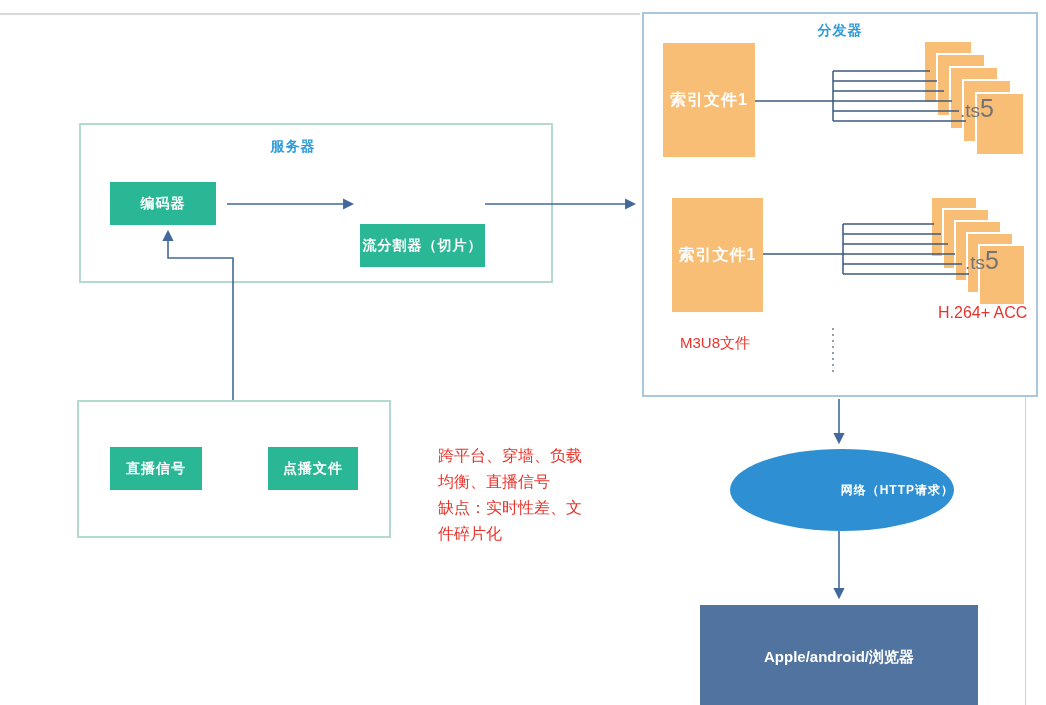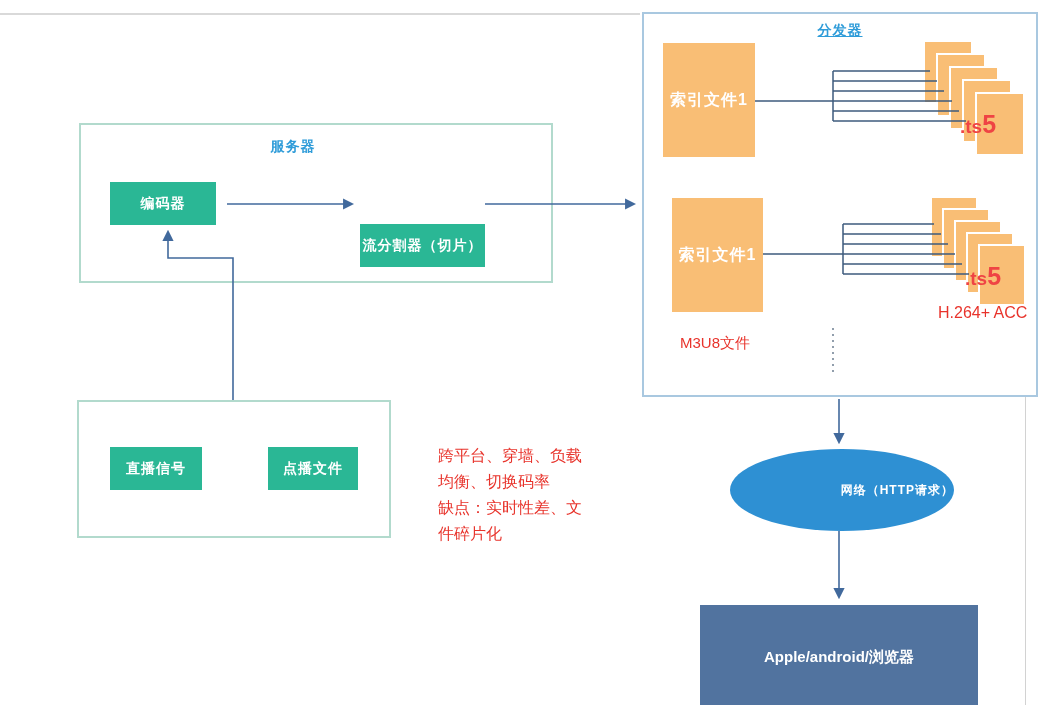--- a/index.html
+++ b/index.html
@@ -15,21 +15,21 @@
   .top-line{position:absolute; left:0; top:13px; width:640px; height:2px; background:var(--gray-line);}
   .right-line{position:absolute; left:1025px; top:390px; width:1px; height:315px; background:var(--gray-line2);}
 
   .group{position:absolute; background:#fff;}
   .server-group{left:79px; top:123px; width:474px; height:160px; border:2px solid var(--teal-border);}
   .source-group{left:77px; top:400px; width:314px; height:138px; border:2px solid var(--teal-border);}
   .dist-group{left:642px; top:12px; width:396px; height:385px; border:2px solid var(--dist-border);}
 
   .group-title{position:absolute; text-align:center; font-size:14px; font-weight:bold; color:var(--title-blue); letter-spacing:1px;}
   .server-title{left:79px; top:138px; width:428px;}
-  .dist-title{left:642px; top:22px; width:396px;text-decoration:underline;}
+  .dist-title{left:642px; top:22px; width:396px;}
 
   .node{position:absolute; background:var(--green); color:#fff; font-weight:bold; font-size:14px;
         display:flex; align-items:center; justify-content:center; letter-spacing:1px;}
   .encoder{left:110px; top:182px; width:106px; height:43px;}
   .splitter{left:360px; top:182px; width:125px; height:43px;margin-top:42px;}
   .live{left:110px; top:447px; width:92px; height:43px;font-family:Liberation Serif, serif;}
   .vod{left:268px; top:447px; width:90px; height:43px;}
 
   .notes{position:absolute; left:438px; top:443px; width:170px; color:var(--red); font-size:16px; line-height:26px;}
 
@@ -46,21 +46,21 @@
   .card:nth-child(2){left:13px; top:13px;}
   .card:nth-child(3){left:26px; top:26px;}
   .card:nth-child(4){left:39px; top:39px;}
   .card:nth-child(5){left:52px; top:52px;}
   .stack2 .card{width:48px; height:62px;}
   .stack2 .card:nth-child(2){left:12px; top:12px;}
   .stack2 .card:nth-child(3){left:24px; top:24px;}
   .stack2 .card:nth-child(4){left:36px; top:36px;}
   .stack2 .card:nth-child(5){left:48px; top:48px;}
 
-  .ts-label{position:absolute; color:#ef4444; font-weight:bold; font-size:19px; white-space:nowrap;margin-top:16px;}
+  .ts-label{position:absolute; color:#737373; font-weight:normal; font-size:19px; white-space:nowrap;}
   .ts-label .ts-num{font-size:25px;}
   .ts1{left:960px; top:94px;}
   .ts2{left:965px; top:246px;}
 
   .red-label{position:absolute; color:var(--red); white-space:nowrap;}
   .m3u8{left:680px; top:334px; font-size:15px;}
   .codec{left:938px; top:304px; font-size:16px;}
 
   .ellipse{position:absolute; left:730px; top:449px; width:224px; height:82px; background:var(--network-blue);
            border-radius:50%; display:flex; align-items:center; justify-content:flex-end;
@@ -86,21 +86,21 @@
   <div class="group-title server-title">服务器</div>
   <div class="node encoder">编码器</div>
   <div class="node splitter">流分割器（切片）</div>
 
   <div class="group source-group"></div>
   <div class="node live">直播信号</div>
   <div class="node vod">点播文件</div>
 
   <div class="notes">
     <div>跨平台、穿墙、负载</div>
-    <div>均衡、切换码率</div>
+    <div>均衡、直播信号</div>
     <div>缺点：实时性差、文</div>
     <div>件碎片化</div>
   </div>
 
   <div class="group dist-group"></div>
   <div class="group-title dist-title">分发器</div>
 
   <div class="index-box index1">索引文件1</div>
   <div class="index-box index2">索引文件1</div>
 

